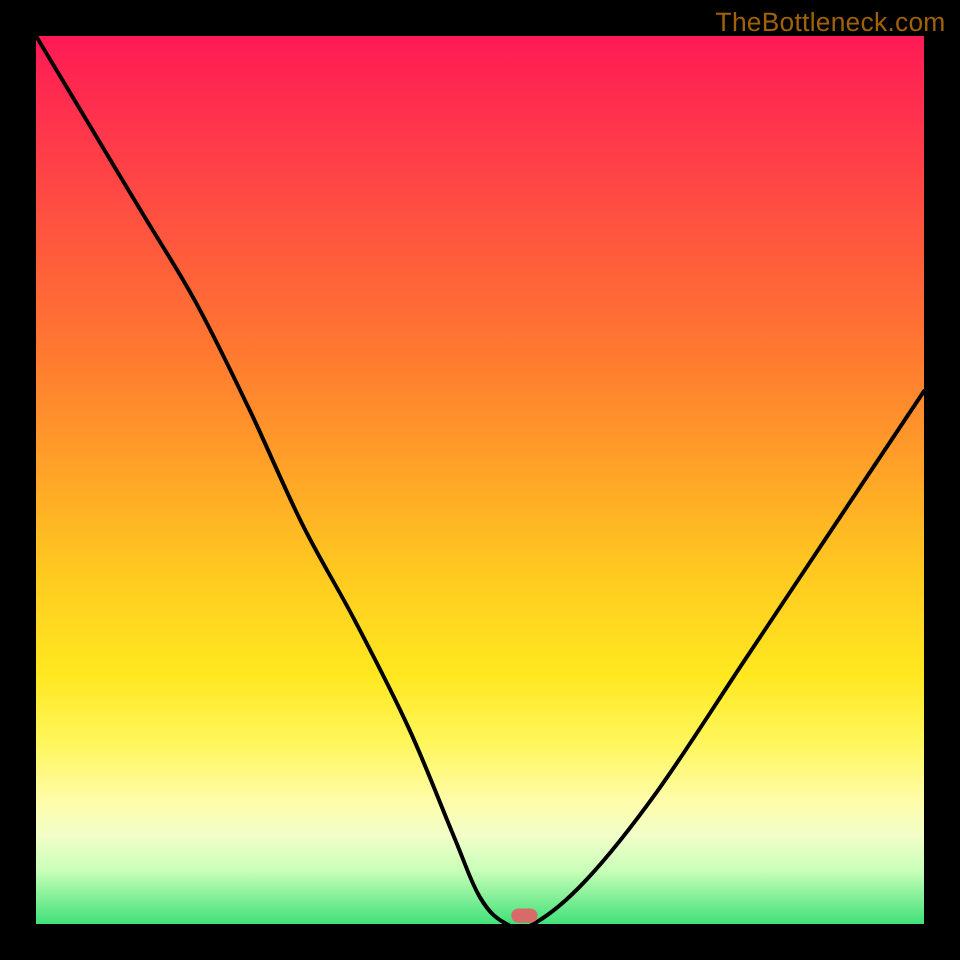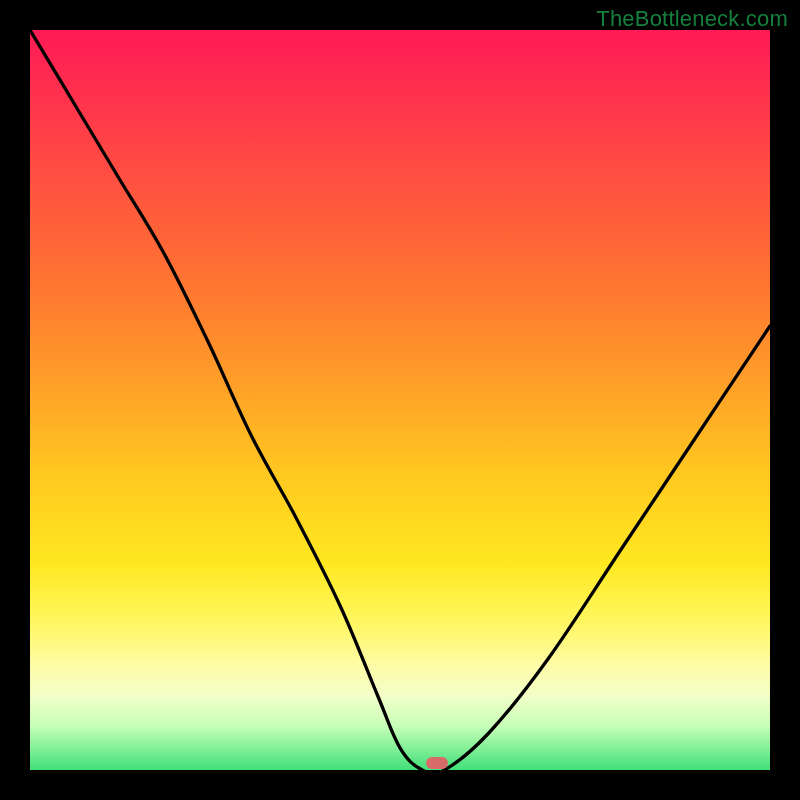--- a/index.html
+++ b/index.html
@@ -38,21 +38,21 @@
       #f2ffc8 90%,
       #c8ffb8 94%,
       #40e078 100%
     );
     overflow: hidden;
   }
   .watermark {
     position: absolute;
     top: 6px;
     right: 12px;
-    color: #15803d;
+    color: #a16207;
     font-size: 22px;
     font-weight: 500;
     letter-spacing: 0.2px;
     user-select: none;
   }
   svg.curve {
     position: absolute;
     left: 0;
     top: 0;
     width: 740px;

